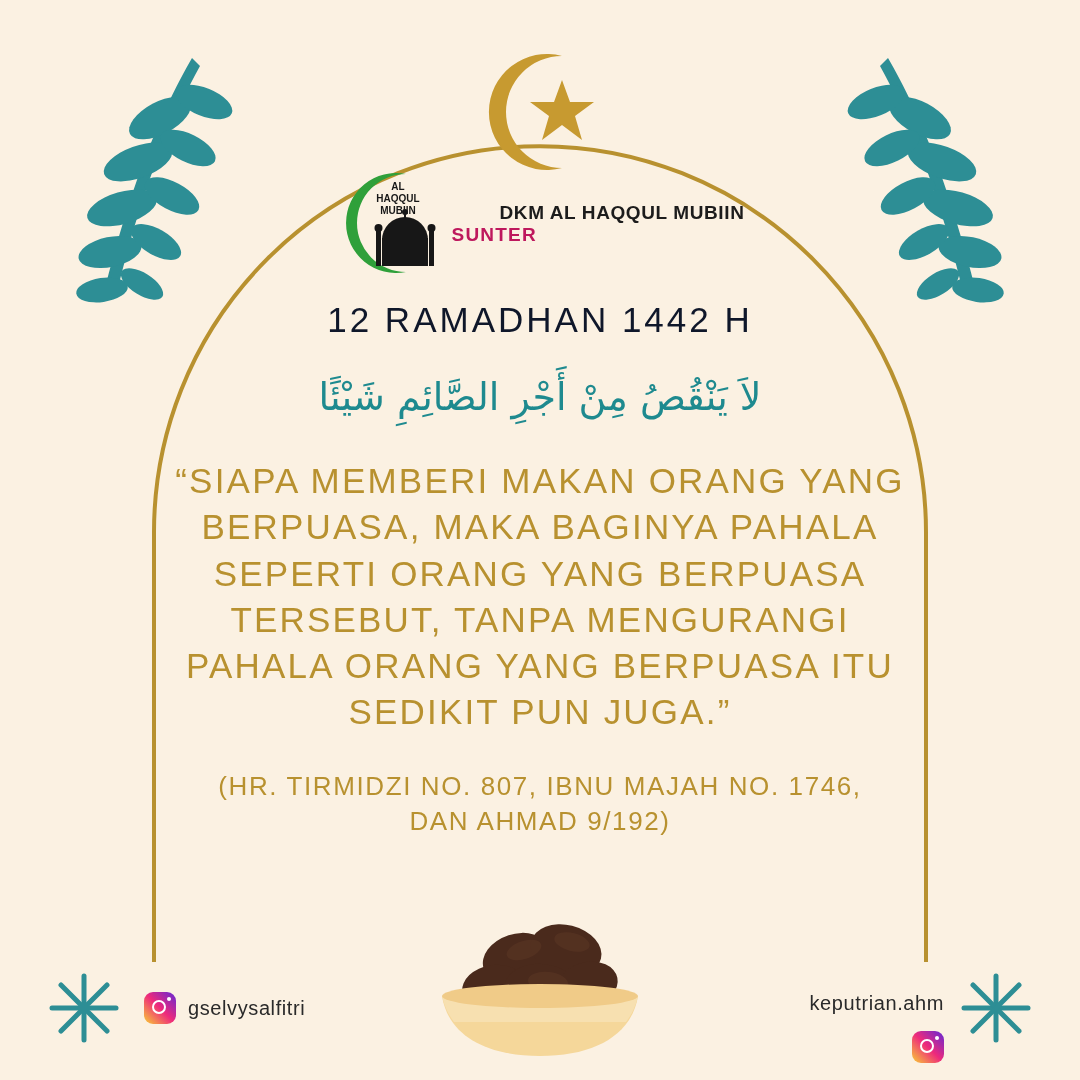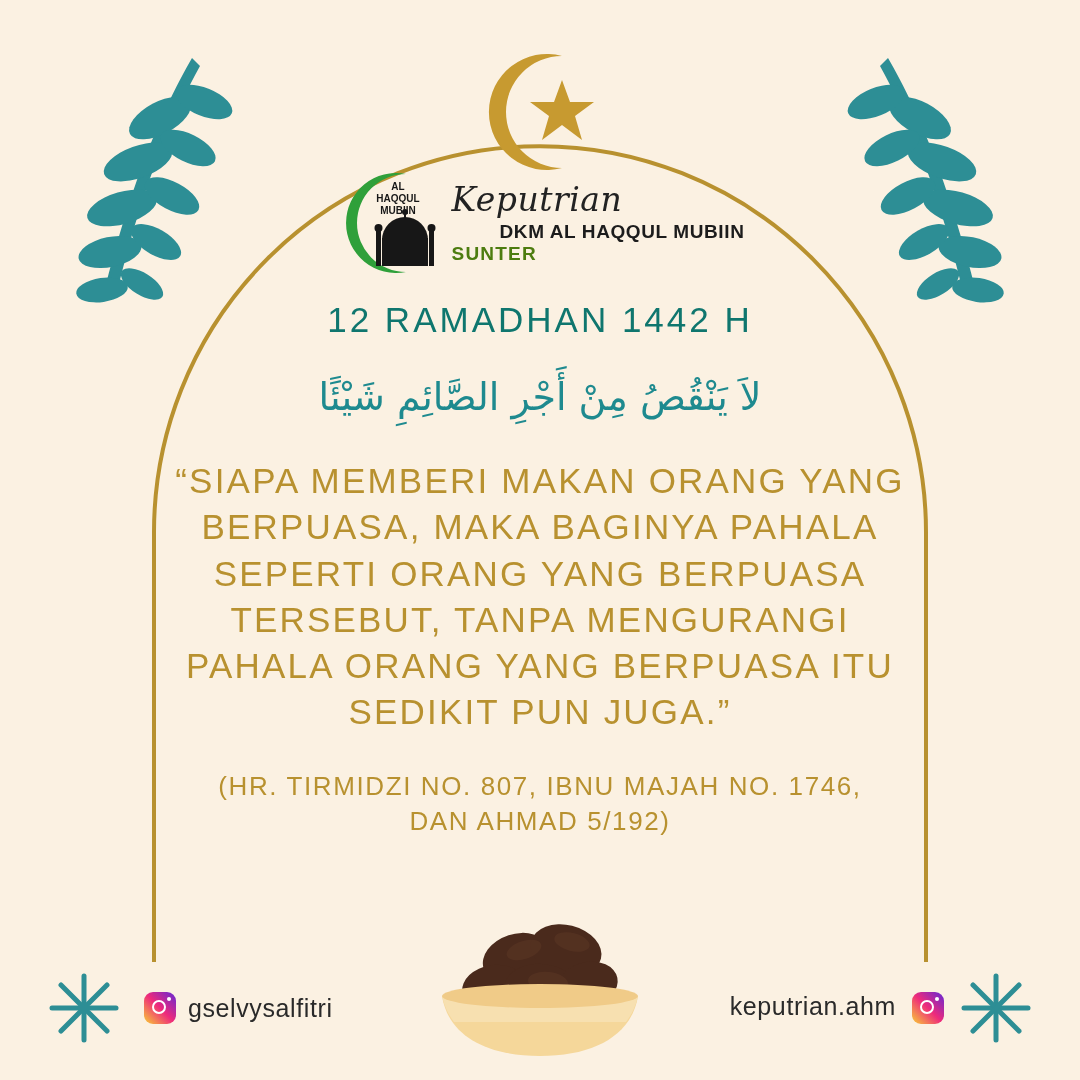--- a/index.html
+++ b/index.html
@@ -67,36 +67,36 @@
     font-size: 19px;
     font-weight: bold;
     color: #1c1c1c;
     letter-spacing: 0.6px;
     margin-bottom: 3px;
     margin-left: 48px;
   }
   .logo-sub2 {
     font-size: 19px;
     font-weight: bold;
-    color: #4d7c0f;
+    color: #be185d;
     letter-spacing: 1.2px;
   }
 
   
   .content {
     position: absolute;
     left: 150px;
     top: 300px;
     width: 780px;
     text-align: center;
   }
   .date-line {
     font-size: 35px;
     letter-spacing: 3px;
-    color: #0f766e;
+    color: #0f172a;
     font-weight: 500;
     margin-bottom: 22px;
   }
   .arabic {
     direction: rtl;
     color: #1e8a8f;
     font-family: "DejaVu Sans", sans-serif;
     font-size: 38px;
     line-height: 1.85;
     margin: 0 auto 26px auto;
@@ -132,25 +132,26 @@
     top: 992px;
     display: flex;
     align-items: center;
     gap: 12px;
   }
   .footer-right {
     position: absolute;
     right: 136px;
     top: 992px;
     display: flex;
-    align-items: flex-start;
+    align-items: flex-end;
     gap: 16px;
+    flex-direction: column;
   }
   .handle {
-    font-size: 25px;
+    font-size: 20px;
     color: #2a2a2a;
     letter-spacing: 0.6px;
   }
   .ig-badge {
     width: 32px; height: 32px;
     border-radius: 9px;
     background: linear-gradient(45deg, #f9ce34 0%, #ee2a7b 50%, #6228d7 100%);
     position: relative;
     display: inline-block;
   }
@@ -236,31 +237,30 @@
           <rect x="68" y="44" width="2" height="10"></rect>
         </g>
         <g fill="#171717" font-family="Liberation Sans, sans-serif" font-weight="bold" text-anchor="middle">
           <text x="62" y="22" font-size="10">AL</text>
           <text x="62" y="34" font-size="10">HAQQUL</text>
           <text x="62" y="46" font-size="10">MUBIIN</text>
         </g>
       </svg>
     </div>
     <div class="logo-text">
-      <div class="logo-title">Keputrian</div>
       <div class="logo-sub1">DKM AL HAQQUL MUBIIN</div>
       <div class="logo-sub2">SUNTER</div>
     </div>
   </div>
 
   <div class="content">
     <div class="date-line">12 RAMADHAN 1442 H</div>
     <div class="arabic">لاَ يَنْقُصُ مِنْ أَجْرِ الصَّائِمِ شَيْئًا</div>
     <div class="quote">“SIAPA MEMBERI MAKAN ORANG YANG BERPUASA, MAKA BAGINYA PAHALA SEPERTI ORANG YANG BERPUASA TERSEBUT, TANPA MENGURANGI PAHALA ORANG YANG BERPUASA ITU SEDIKIT PUN JUGA.”</div>
-    <div class="source">(HR. TIRMIDZI NO. 807, IBNU MAJAH NO. 1746, DAN AHMAD 5/192)</div>
+    <div class="source">(HR. TIRMIDZI NO. 807, IBNU MAJAH NO. 1746, DAN AHMAD 9/192)</div>
   </div>
 
   <svg class="bowl" viewBox="0 0 240 168">
     <g fill="#4a2a1c">
       <ellipse cx="96" cy="66" rx="34" ry="24" transform="rotate(-18 96 66)"></ellipse>
       <ellipse cx="146" cy="58" rx="36" ry="25" transform="rotate(14 146 58)"></ellipse>
       <ellipse cx="74" cy="96" rx="32" ry="23" transform="rotate(-8 74 96)"></ellipse>
       <ellipse cx="122" cy="98" rx="38" ry="26" transform="rotate(6 122 98)"></ellipse>
       <ellipse cx="168" cy="92" rx="30" ry="22" transform="rotate(-12 168 92)"></ellipse>
     </g>

